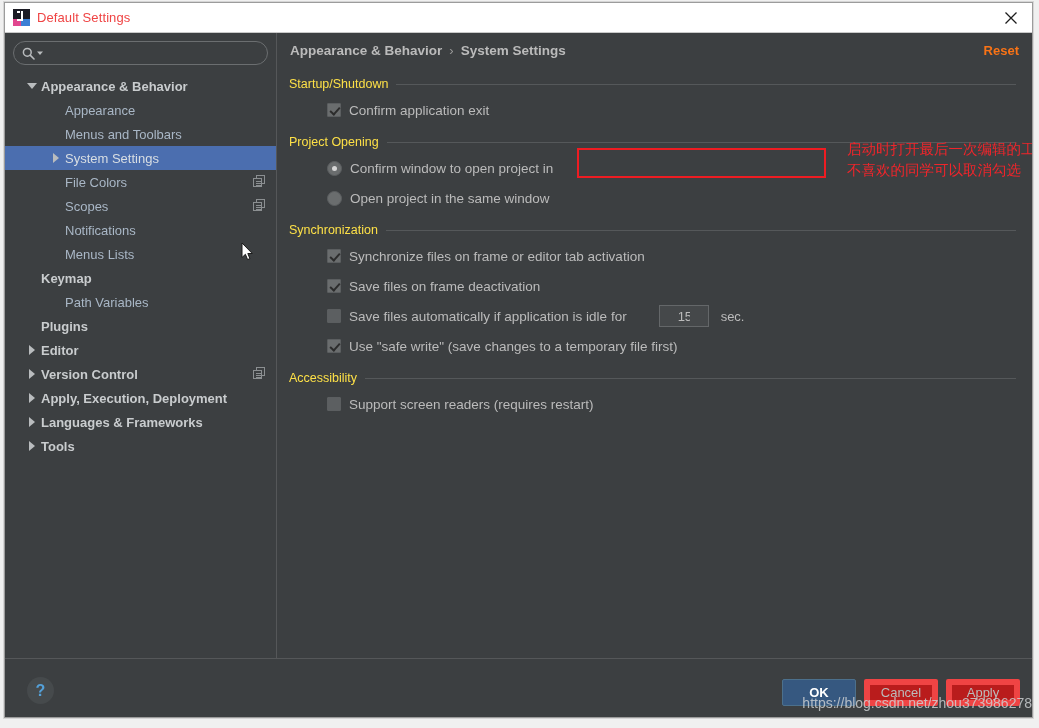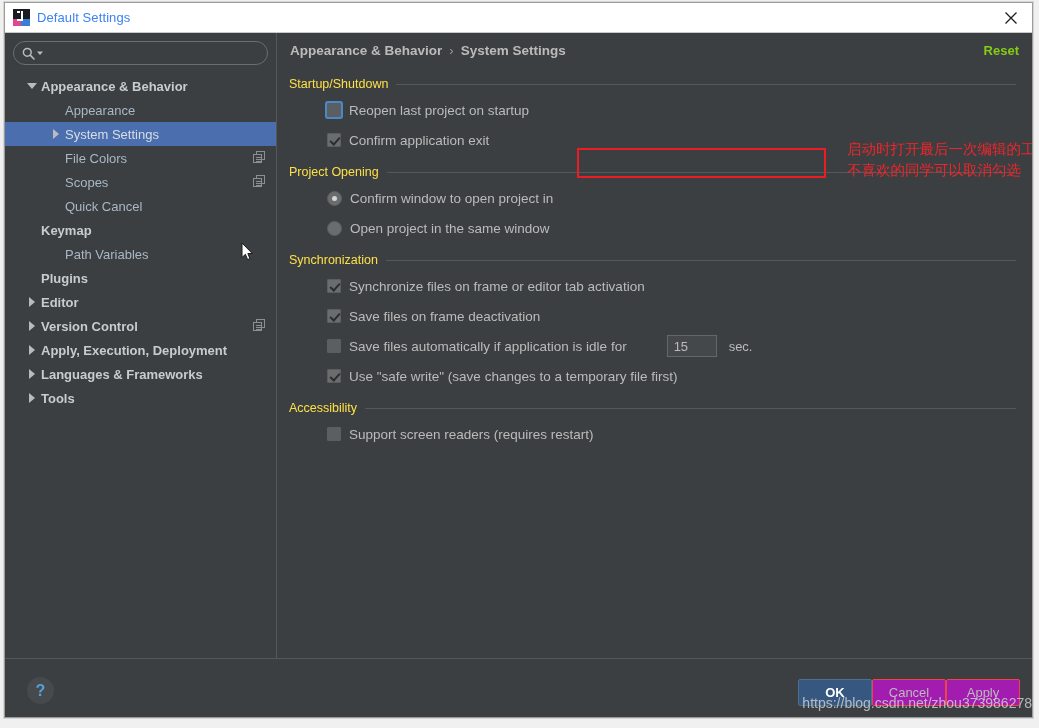--- a/index.html
+++ b/index.html
@@ -34,21 +34,21 @@
     padding-left: 8px;
   }
   .title-icon { width: 17px; height: 17px; position: relative; flex: none; margin-right: 7px; }
   .title-icon .ij-a { position:absolute; left:0; top:0; width:17px; height:17px; background:#1b1b24; }
   .title-icon .ij-b { position:absolute; left:0; top:10px; width:8px; height:7px; background:#e1478f; }
   .title-icon .ij-c { position:absolute; left:8px; top:10px; width:9px; height:7px; background:#3b7fd4; }
   .title-icon .ij-d { position:absolute; left:4px; top:2px; width:3px; height:2px; background:#ffffff; }
   .title-icon .ij-e { position:absolute; left:8px; top:2px; width:2px; height:10px; background:#ffffff; }
   .title-icon .ij-f { position:absolute; left:4px; top:10px; width:6px; height:2px; background:#ffffff; }
   .titlebar-text {
-    font-size: 13px; color: #3b82f6; letter-spacing: 0.1px;
+    font-size: 13px; color: #ef4444; letter-spacing: 0.1px;
   }
   .close-btn {
     position: absolute; right: 10px; top: 5px;
     width: 22px; height: 20px;
     display: flex; align-items: center; justify-content: center;
     cursor: pointer;
   }
   .close-btn svg { display: block; }
 
   
@@ -152,21 +152,21 @@
   }
   .crumb {
     font-size: 13.5px; font-weight: bold; color: #bbbbbb;
     white-space: nowrap;
   }
   .crumb-sep {
     font-size: 13px; color: #9a9a9a; margin: 0 7px;
   }
   .reset-link {
     margin-left: auto;
-    font-size: 13px; font-weight: bold; color: #84cc16;
+    font-size: 13px; font-weight: bold; color: #f97316;
     cursor: pointer;
   }
 
   .section { padding: 0 16px 0 12px; }
   .section-head {
     display: flex; align-items: center;
     margin-top: 10px; margin-bottom: 4px;
   }
   .section-head .st {
     font-size: 12.5px; color: #fde047; white-space: nowrap; padding-right: 8px;
@@ -225,22 +225,22 @@
   }
 
   
   .num-field {
     width: 50px; height: 22px;
     background: #45484a;
     border: 1px solid #646769;
     color: #bbbbbb;
     font-size: 13px;
     font-family: "Liberation Sans", sans-serif;
-    padding: 0 6px;
-    margin-left: 40px;
+    padding: 0 18px;
+    margin-left: 32px;
     outline: none;
   }
   .unit-label { font-size: 13px; color: #bbbbbb; margin-left: 12px; }
 
   
   .red-box {
     position: absolute;
     left: 300px; top: 115px;
     width: 249px; height: 30px;
     border: 2px solid #ee1c22;
@@ -268,39 +268,39 @@
     position: absolute; left: 22px; top: 18px;
     width: 27px; height: 27px;
     border-radius: 50%;
     background: #464a4c;
     display: flex; align-items: center; justify-content: center;
     color: #54a0d8; font-size: 16px; font-weight: bold;
     cursor: pointer;
   }
   .btn-group {
     position: absolute; right: 12px; top: 20px;
-    display: flex; gap: 0; margin-left: 18px;
+    display: flex; gap: 8px; margin-left: 18px;
   }
   .btn {
     width: 74px; height: 27px;
     display: flex; align-items: center; justify-content: center;
     font-size: 13px;
     border-radius: 2px;
     cursor: pointer;
     font-family: "Liberation Sans", sans-serif;
   }
   .btn.primary {
     background: #365880;
     border: 1px solid #4c708c;
     color: #ffffff;
     font-weight: bold;
   }
   .btn.normal {
-    background: #a21caf;
-    border: 1px solid #ef4444;
+    background: #b91c1c;
+    border: 6px solid #ef4444;
     color: #bbbbbb;
   }
   .watermark {
     position: absolute;
     right: 0px; bottom: 6px;
     font-size: 14px;
     color: #cfd2d4;
     opacity: 0.82;
     white-space: nowrap;
     font-family: "Liberation Sans", sans-serif;
@@ -351,20 +351,24 @@
             <div class="tree-row bold indent-1">
               <span class="tw">
                 <span class="tri-down"></span>
               </span>
               <span class="tree-label">Appearance &amp; Behavior</span>
             </div>
             <div class="tree-row indent-2">
               <span class="tw"></span>
               <span class="tree-label">Appearance</span>
             </div>
+            <div class="tree-row indent-2">
+              <span class="tw"></span>
+              <span class="tree-label">Menus and Toolbars</span>
+            </div>
             <div class="tree-row selected indent-2">
               <span class="tw">
                 <span class="tri-right"></span>
               </span>
               <span class="tree-label">System Settings</span>
             </div>
             <div class="tree-row indent-2">
               <span class="tw"></span>
               <span class="tree-label">File Colors</span>
               <span class="copy-icon">
@@ -379,21 +383,25 @@
               <span class="tree-label">Scopes</span>
               <span class="copy-icon">
                 <span class="c1"></span>
                 <span class="c2">
                   <i></i>
                 </span>
               </span>
             </div>
             <div class="tree-row indent-2">
               <span class="tw"></span>
-              <span class="tree-label">Quick Cancel</span>
+              <span class="tree-label">Notifications</span>
+            </div>
+            <div class="tree-row indent-2">
+              <span class="tw"></span>
+              <span class="tree-label">Menus Lists</span>
             </div>
             <div class="tree-row bold indent-1">
               <span class="tw"></span>
               <span class="tree-label">Keymap</span>
             </div>
             <div class="tree-row indent-2">
               <span class="tw"></span>
               <span class="tree-label">Path Variables</span>
             </div>
             <div class="tree-row bold indent-1">
@@ -452,24 +460,20 @@
           <span class="crumb">System Settings</span>
           <span class="reset-link">Reset</span>
         </div>
 
         <div class="section">
           <div class="section-head">
             <span class="st">Startup/Shutdown</span>
             <span class="line"></span>
           </div>
           <div class="section-body">
-            <div class="opt-row">
-              <span class="cb unchecked focused"></span>
-              <span class="opt-label">Reopen last project on startup</span>
-            </div>
             <div class="opt-row">
               <span class="cb checked"></span>
               <span class="opt-label">Confirm application exit</span>
             </div>
           </div>
         </div>
 
         <div class="section">
           <div class="section-head">
             <span class="st">Project Opening</span>

